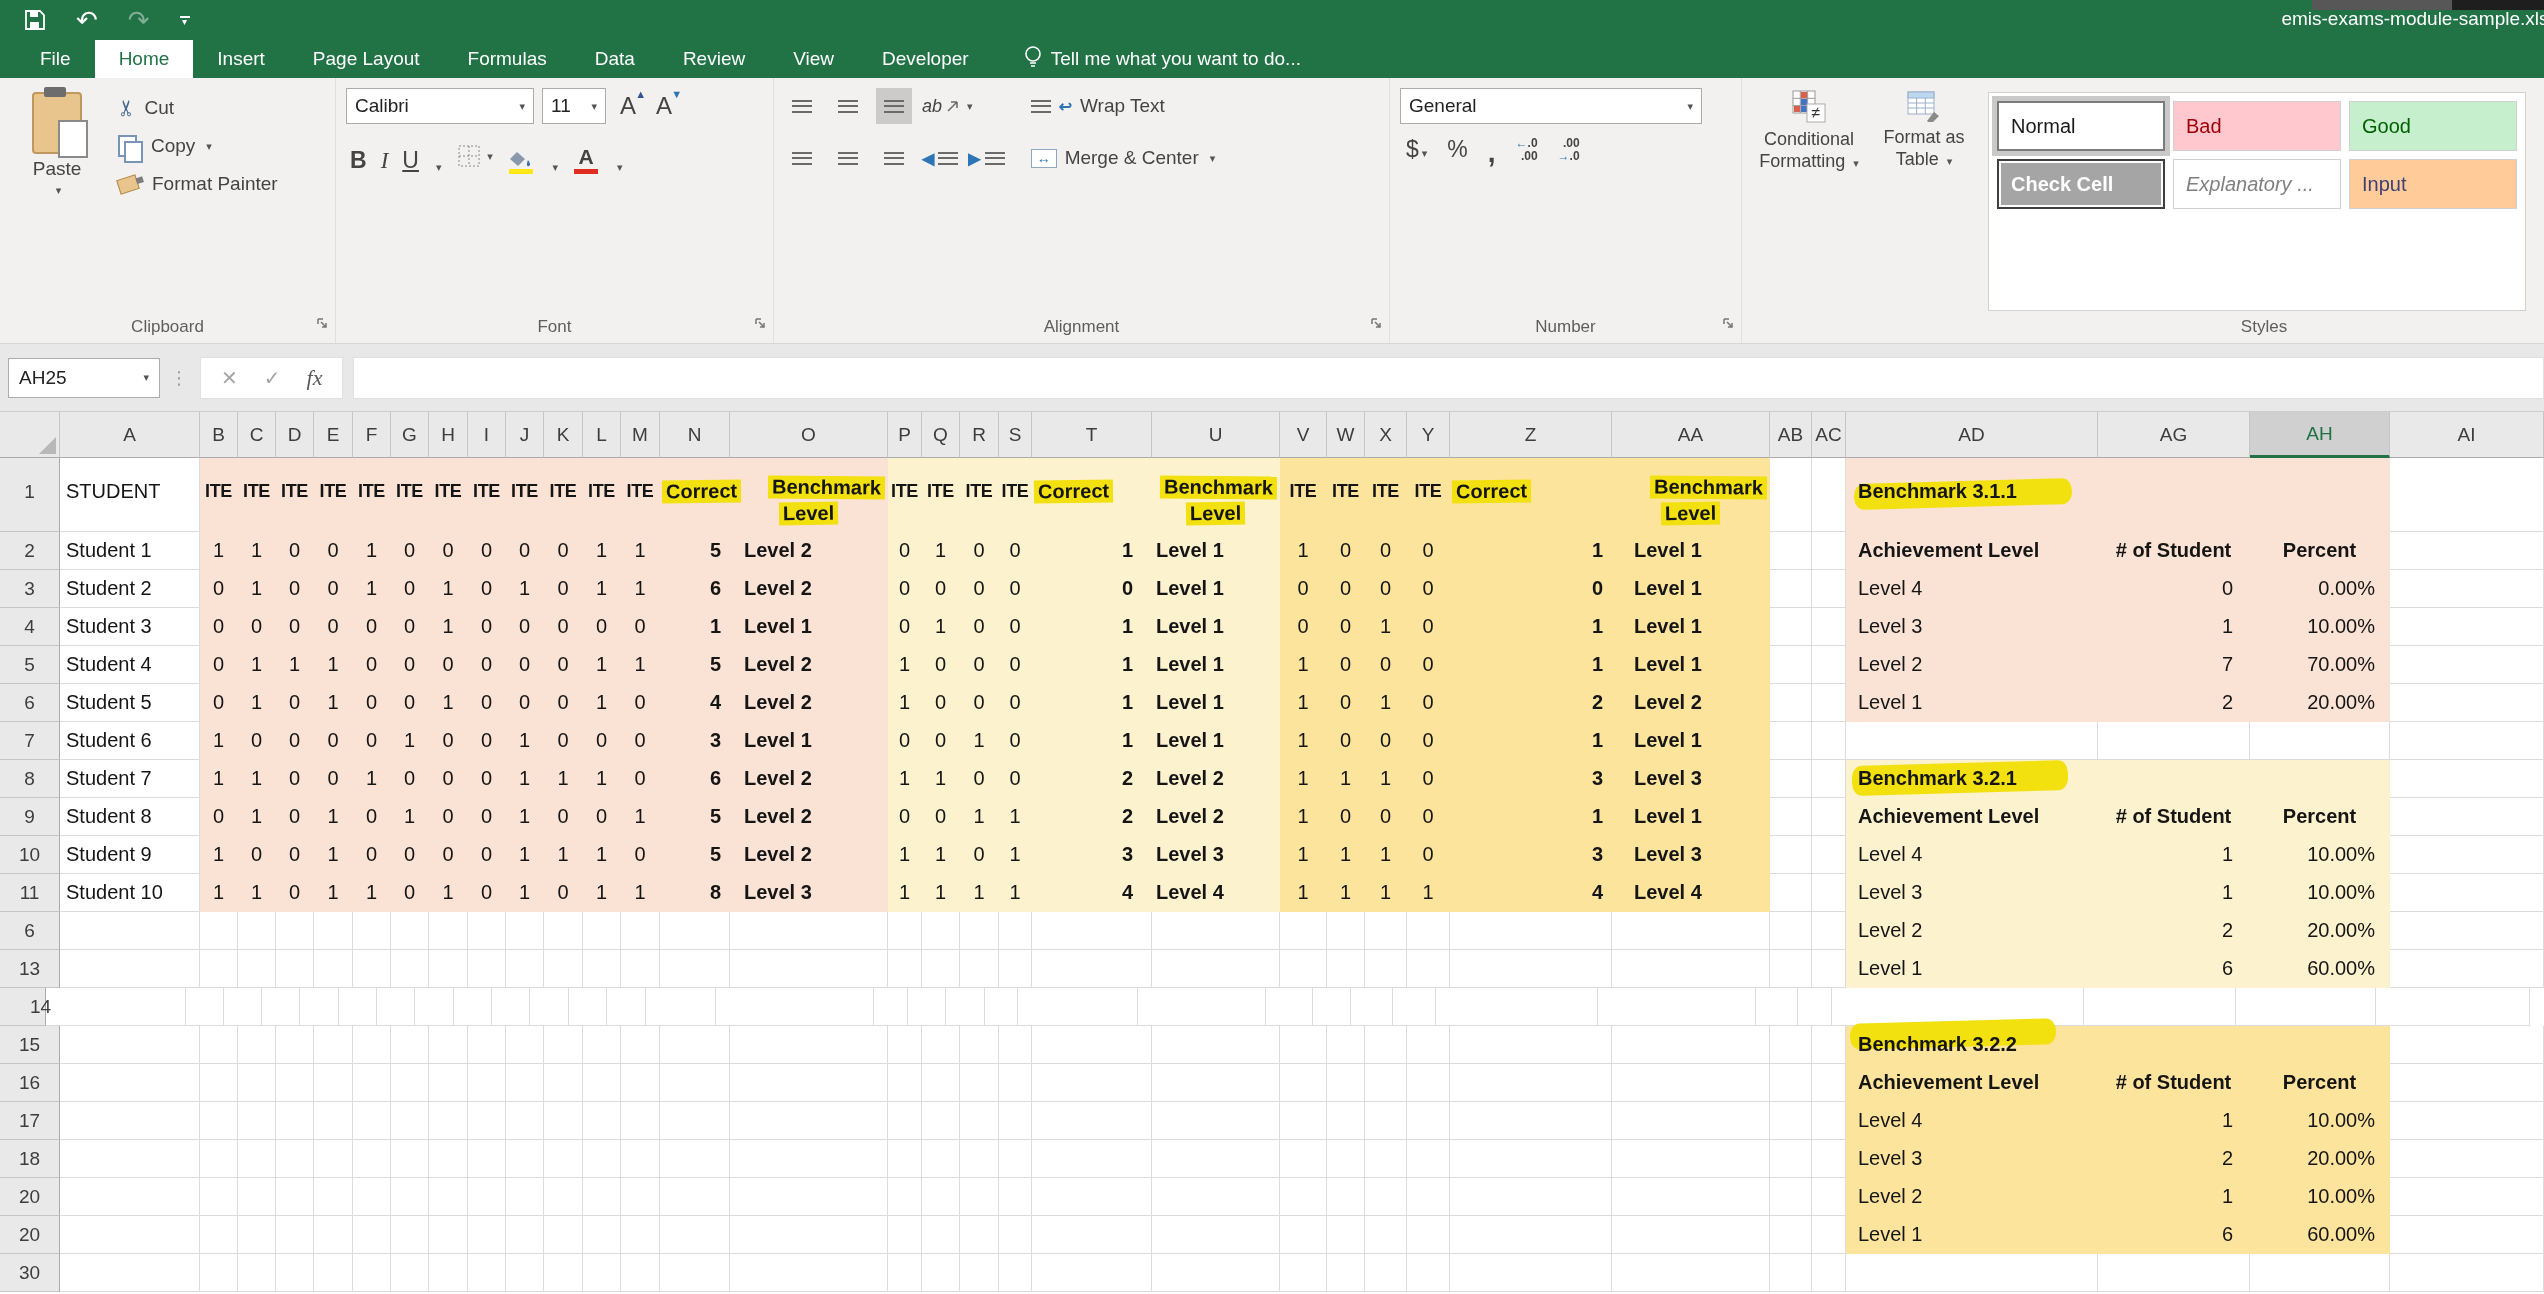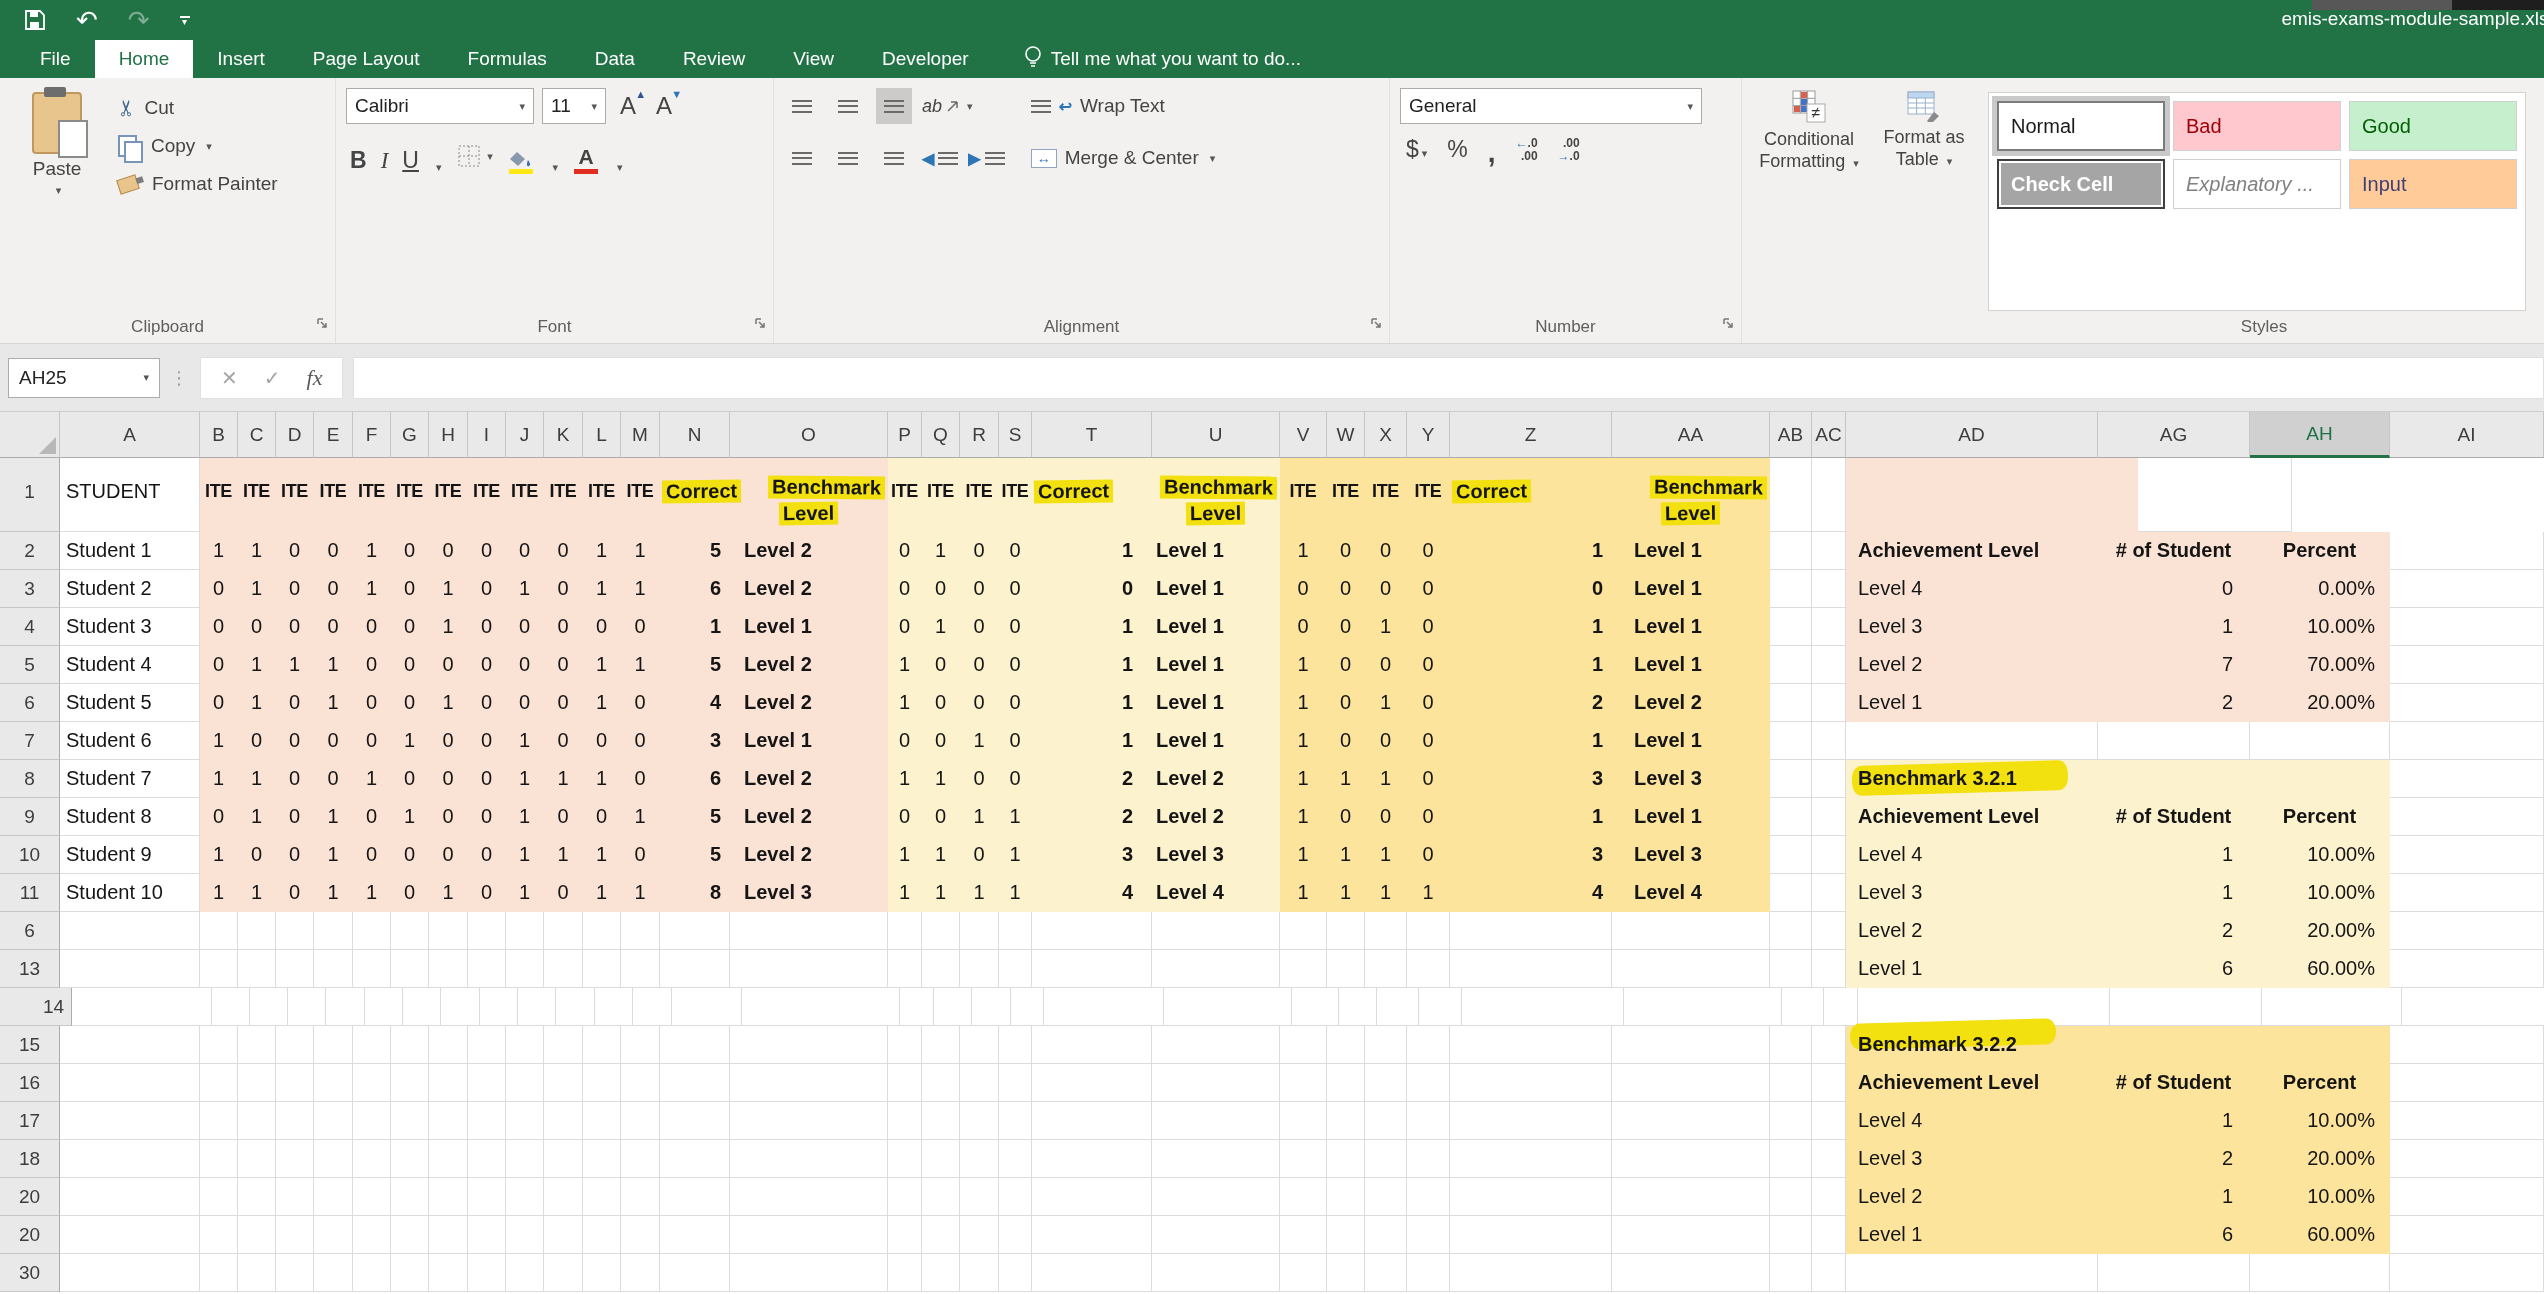--- a/index.html
+++ b/index.html
@@ -485,20 +485,24 @@
       <div class="cell k-Y f-t ite" style="width: 43px;">ITE</div>
       <div class="cell k-Z f-t corh" style="width: 162px;">
         <div class="hl">Correct</div>
       </div>
       <div class="cell k-AA f-t bmh" style="width: 158px;">
         <div class="hl l1">Benchmark</div>
         <div class="hl l2">Level</div>
       </div>
       <div class="cell k-AB" style="width: 42px;"></div>
       <div class="cell k-AC" style="width: 34px;"></div>
+      <div class="cell k-AD f-p sumt" style="width: 252px;">
+        <div class="patch patch0"></div>
+        <div class="tt">Benchmark 3.1.1</div>
+      </div>
       <div class="cell k-AG f-p" style="width: 152px;"></div>
       <div class="cell k-AH f-p" style="width: 140px;"></div>
       <div class="cell k-AI" style="width: 154px;"></div>
     </div>
     <div class="srow" style="height: 38px;">
       <div class="cell k-gut rh" style="width: 60px;">2</div>
       <div class="cell k-A stu" style="width: 140px;">Student 1</div>
       <div class="cell k-B f-p num" style="width: 38px;">1</div>
       <div class="cell k-C f-p num" style="width: 38px;">1</div>
       <div class="cell k-D f-p num" style="width: 38px;">0</div>
@@ -925,21 +929,21 @@
       <div class="cell k-Z" style="width: 162px;"></div>
       <div class="cell k-AA" style="width: 158px;"></div>
       <div class="cell k-AB" style="width: 42px;"></div>
       <div class="cell k-AC" style="width: 34px;"></div>
       <div class="cell k-AD f-c sL" style="width: 252px;">Level 1</div>
       <div class="cell k-AG f-c sR" style="width: 152px;">6</div>
       <div class="cell k-AH f-c sR2" style="width: 140px;">60.00%</div>
       <div class="cell k-AI" style="width: 154px;"></div>
     </div>
     <div class="srow" style="height: 38px;">
-      <div class="cell k-gut rh" style="width: 72px; padding-left: 36px;">14</div>
+      <div class="cell k-gut rh" style="width: 46px; padding-left: 36px;">14</div>
       <div class="cell k-A" style="width: 140px;"></div>
       <div class="cell k-B" style="width: 38px;"></div>
       <div class="cell k-C" style="width: 38px;"></div>
       <div class="cell k-D" style="width: 38px;"></div>
       <div class="cell k-E" style="width: 39px;"></div>
       <div class="cell k-F" style="width: 38px;"></div>
       <div class="cell k-G" style="width: 38px;"></div>
       <div class="cell k-H" style="width: 39px;"></div>
       <div class="cell k-I" style="width: 38px;"></div>
       <div class="cell k-J" style="width: 38px;"></div>

